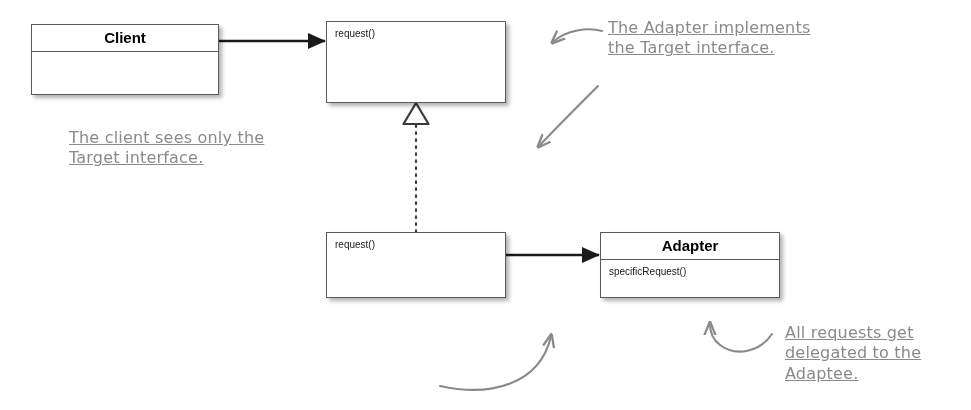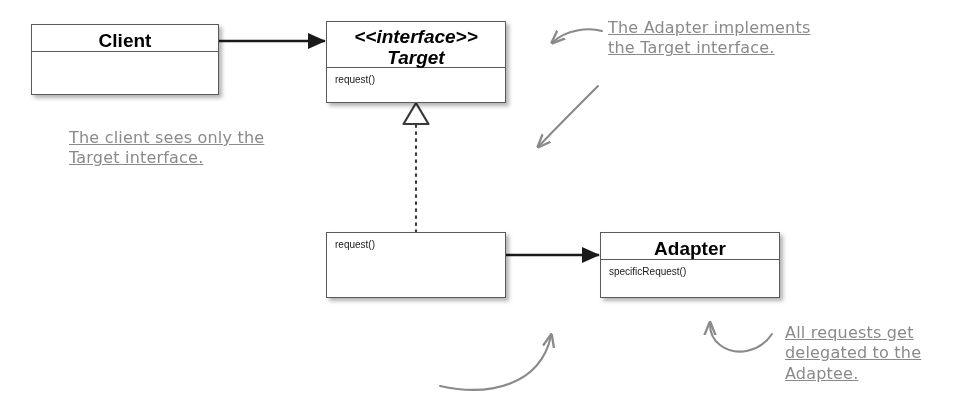--- a/index.html
+++ b/index.html
@@ -21,21 +21,21 @@
     position: absolute;
     background: #ffffff;
     border: 1px solid #5a5a5a;
     box-shadow: 3px 3px 4px rgba(0,0,0,0.30);
     box-sizing: border-box;
   }
   .uml-header {
     text-align: center;
     font-weight: bold;
     color: #000000;
-    font-size: 19px;
+    font-size: 15px;
     line-height: 1.12;
     padding: 5px 4px 5px 4px;
     border-bottom: 1px solid #5a5a5a;
     box-sizing: border-box;
     white-space: pre-line;
   }
   .uml-header.iface {
     font-style: italic;
     padding: 4px 4px 3px 4px;
   }
@@ -114,22 +114,20 @@
       <path d="M 772 334 C 760 352 736 357 720 345 C 712 339 710 331 710 324" fill="none" stroke="#8a8a8a" stroke-width="2.1" stroke-linecap="round" marker-end="url(#penArrow)"></path>
     </g>
   </svg>
 
   <div class="uml-box" style="left:31px; top:24px; width:188px; height:71px;">
     <div class="uml-header" style="height:27px;">Client</div>
     <div class="uml-body empty"></div>
   </div>
 
   <div class="uml-box" style="left:326px; top:21px; width:180px; height:82px;">
-    <div class="uml-header iface" style="height:46px;">&lt;&lt;interface&gt;&gt;
-Target</div>
     <div class="uml-body">request()</div>
   </div>
 
   <div class="uml-box" style="left:326px; top:232px; width:180px; height:66px;">
     <div class="uml-body">request()</div>
   </div>
 
   <div class="uml-box" style="left:600px; top:232px; width:180px; height:66px;">
     <div class="uml-header" style="height:27px;">Adapter</div>
     <div class="uml-body">specificRequest()</div>

